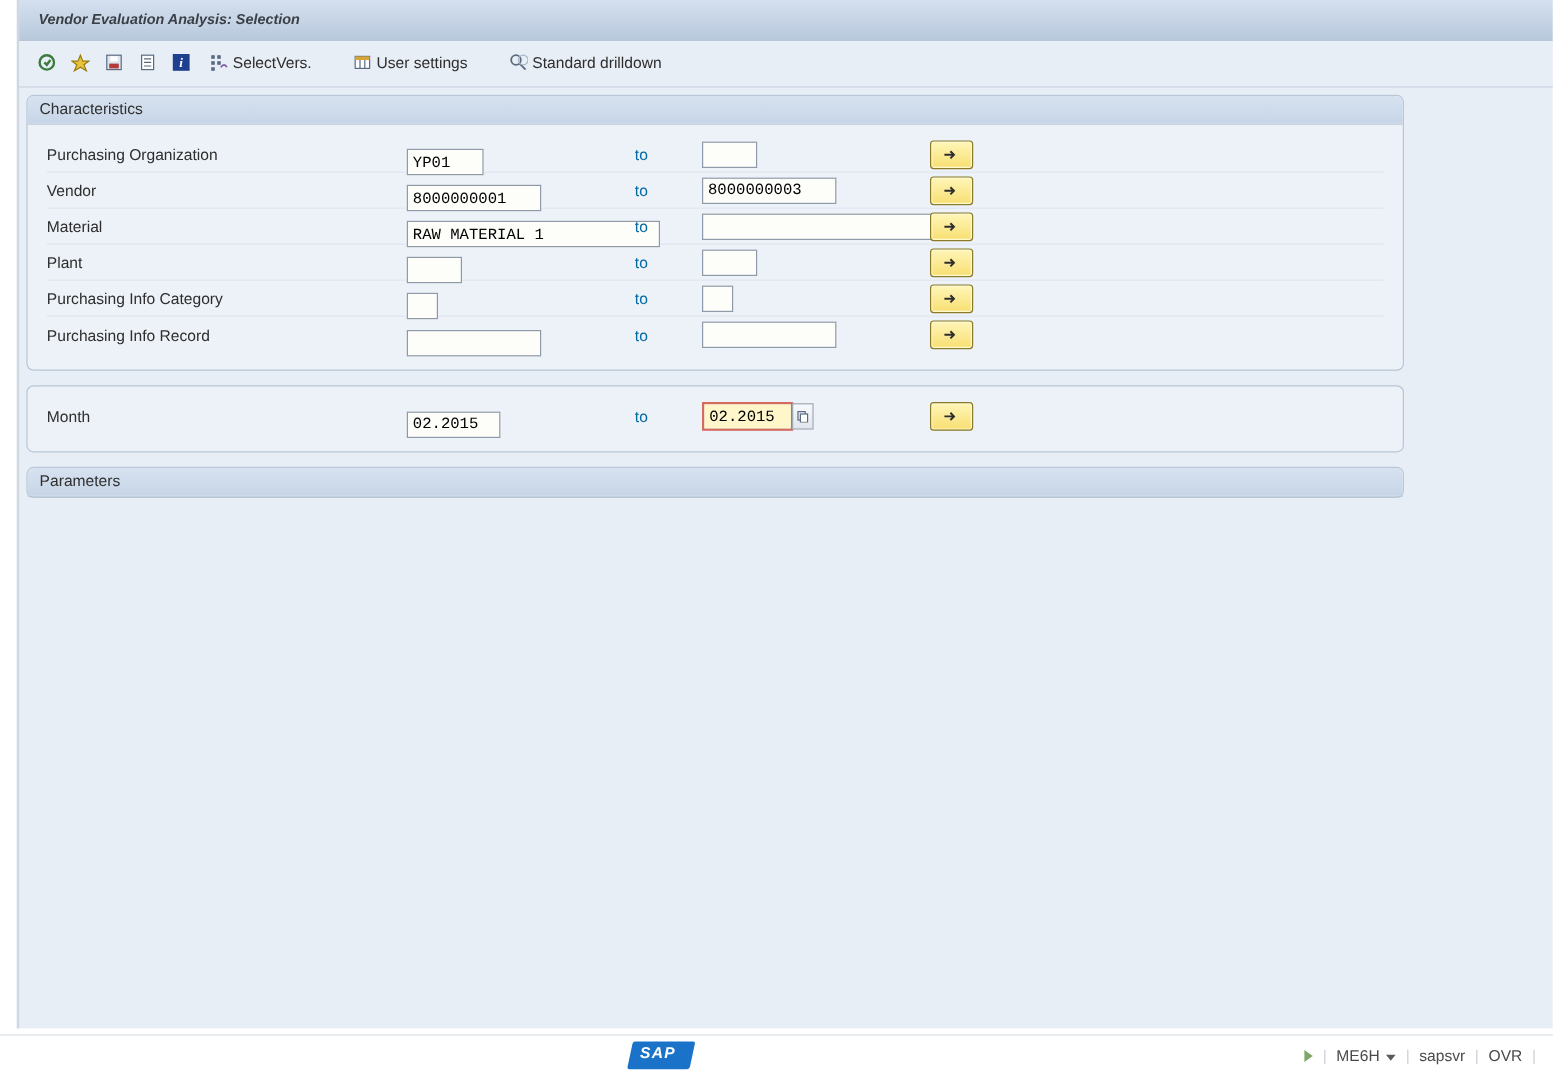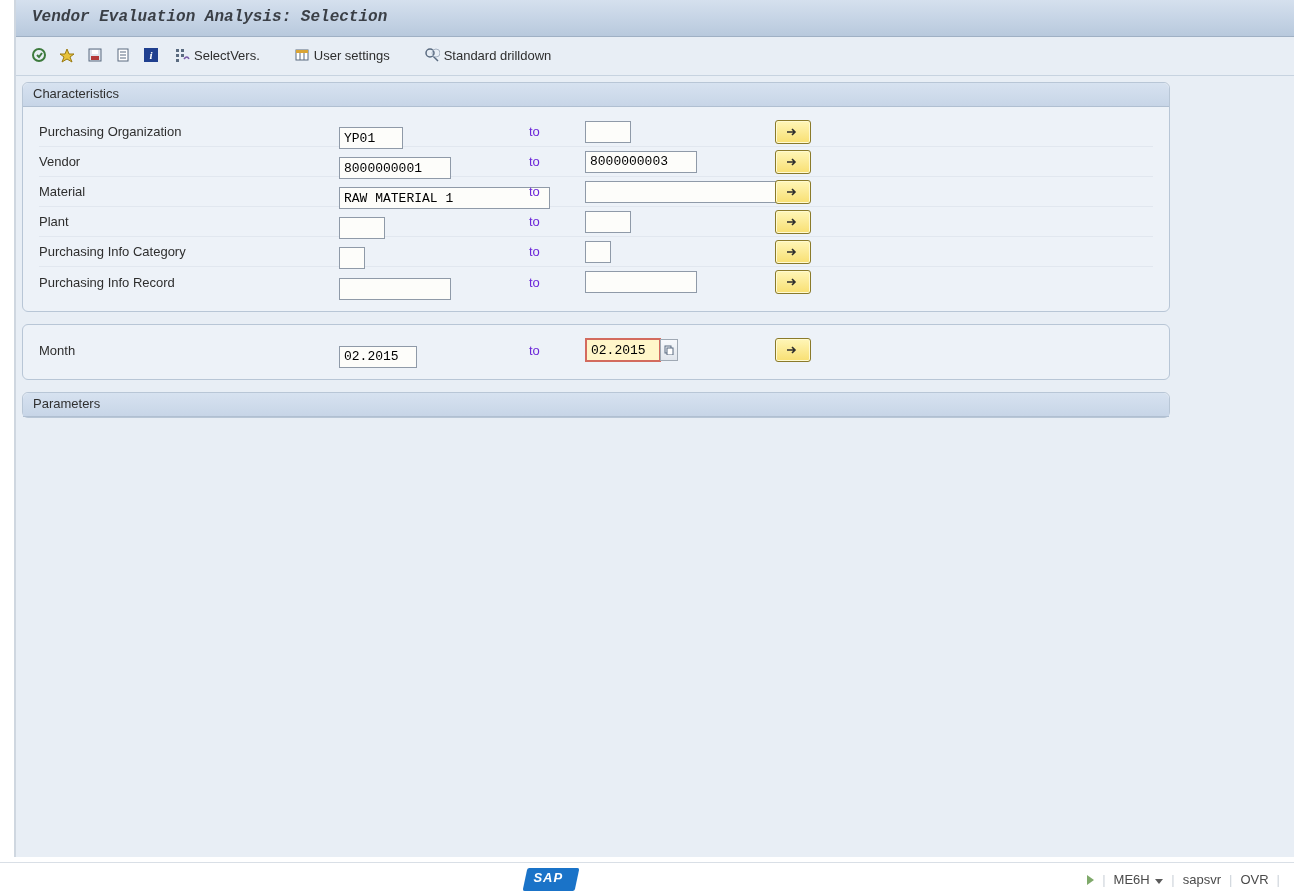--- a/index.html
+++ b/index.html
@@ -16,25 +16,24 @@
     margin-left: 14px;
     min-height: 857px;
     position: relative;
   }
   .title-bar {
     background: linear-gradient(#d5e0ee, #b8c9dd);
     padding: 8px 16px 10px 16px;
     border-bottom: 1px solid #9fb0c4;
   }
   .title-text {
-    font-size: 16px;
+    font-size: 12px;
     font-style: italic;
     font-weight: bold;
     color: #3a3f46;
-    font-family: Liberation Mono, monospace;
   }
   .toolbar {
     display: flex;
     align-items: center;
     gap: 6px;
     padding: 8px 12px 10px 12px;
     background: #e8eef5;
     border-bottom: 1px solid #c7d3e0;
   }
   .tb-icon {
@@ -81,21 +80,21 @@
     align-items: center;
     height: 30px;
     border-bottom: 1px solid #e1e7ef;
   }
   .row:last-child { border-bottom: none; }
   .lbl {
     width: 300px;
     color: #2e2e2e;
   }
   .col-from { width: 190px; margin-top: 13px; }
-  .col-to-lbl { width: 56px; color:#6d28d9; }
+  .col-to-lbl { width: 56px; color:#0369a1; }
   .col-to { width: 190px; }
   .col-btn { width: 60px; display:flex; }
   input.sap-in {
     font-family: "Courier New", monospace;
     font-size: 13px;
     padding: 2px 4px;
     background: #fdfdfa;
     border: 1px solid #8f9aa8;
     height: 22px;
   }

